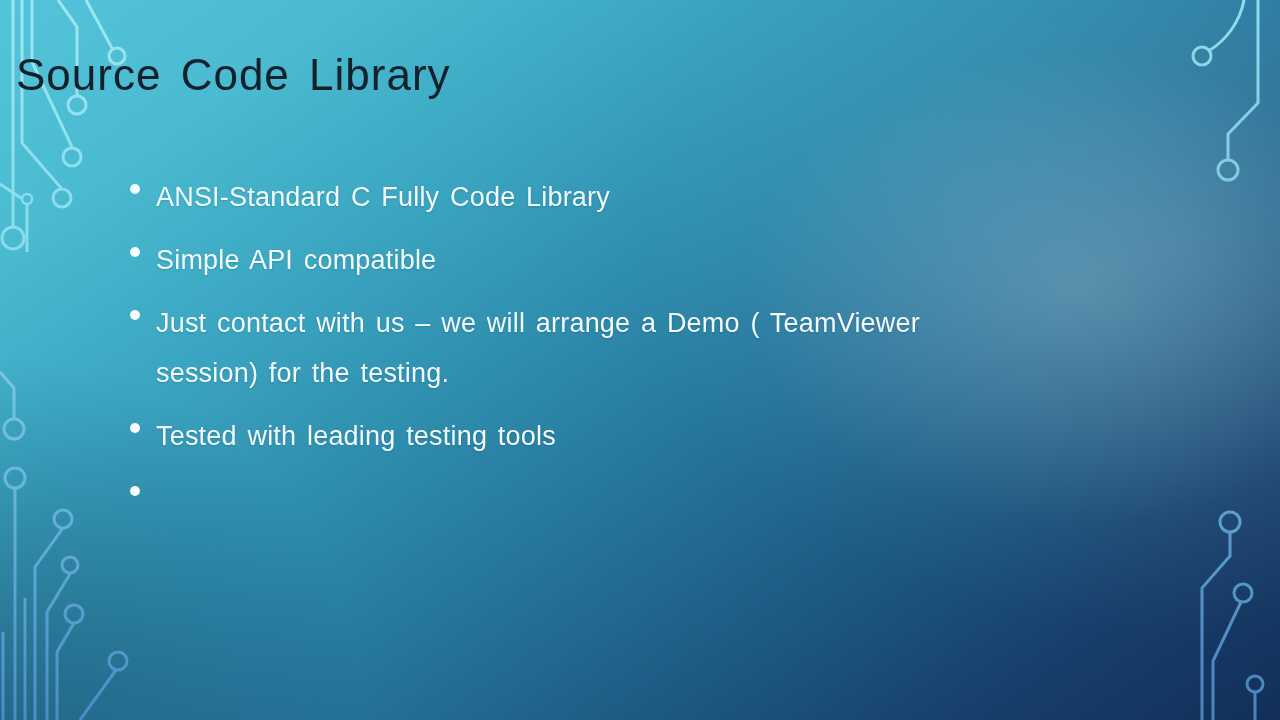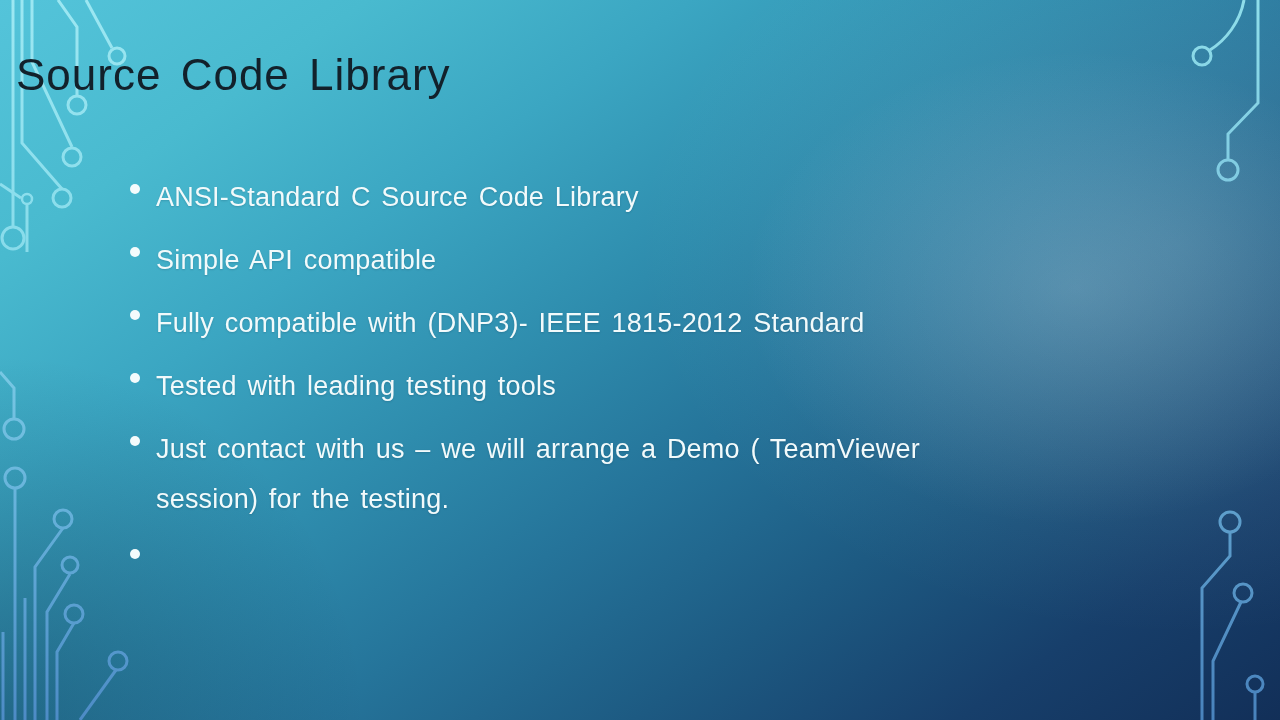--- a/index.html
+++ b/index.html
@@ -107,22 +107,21 @@
       <circle cx="163" cy="593" r="9"></circle>
         <path d="M161,602 L133,661 V720"></path>
       <circle cx="175" cy="684" r="8"></circle>
         <path d="M175,692 V720"></path>
     </g>
   </svg>
 
   <h1 class="title">Source Code Library</h1>
 
   <ul class="bullets">
-      <li><span class="dot"></span><span>ANSI-Standard C Source Code Library</span></li>
+      <li><span class="dot"></span><span>ANSI-Standard C Fully Code Library</span></li>
       <li><span class="dot"></span><span>Simple API compatible</span></li>
-      <li><span class="dot"></span><span>Fully compatible with (DNP3)- IEEE 1815-2012 Standard</span></li>
-      <li><span class="dot"></span><span>Tested with leading testing tools</span></li>
       <li><span class="dot"></span><span>Just contact with us – we will arrange a Demo ( TeamViewer
 session) for the testing.</span></li>
+      <li><span class="dot"></span><span>Tested with leading testing tools</span></li>
       <li><span class="dot"></span></li>
     </ul>
 
 </div>
 
 </body></html>

